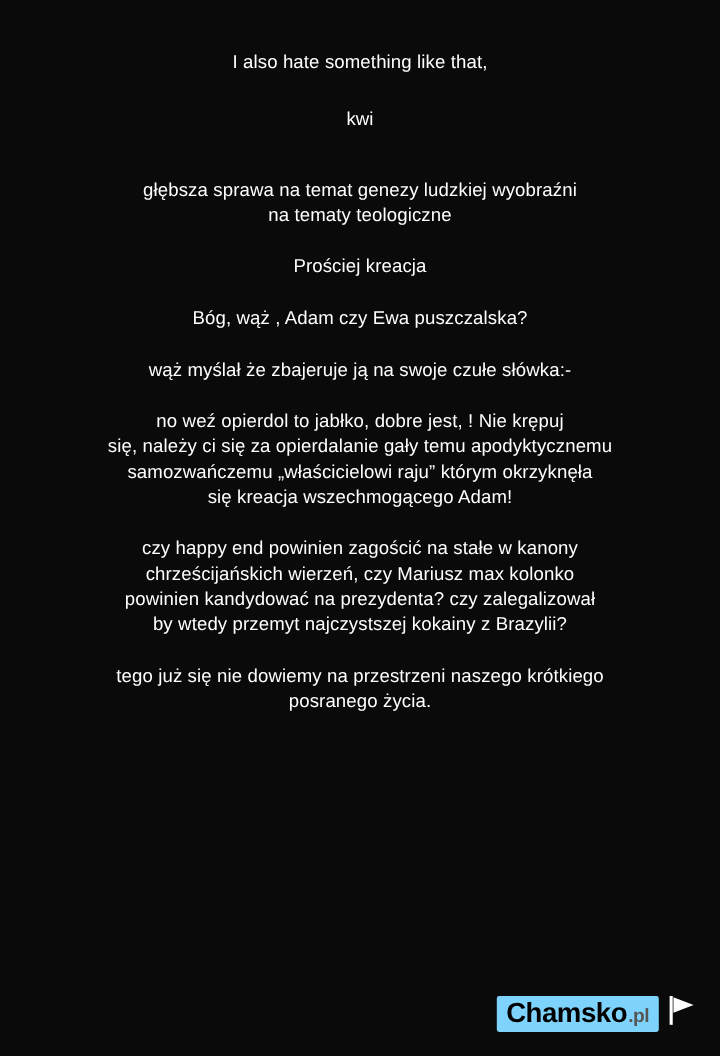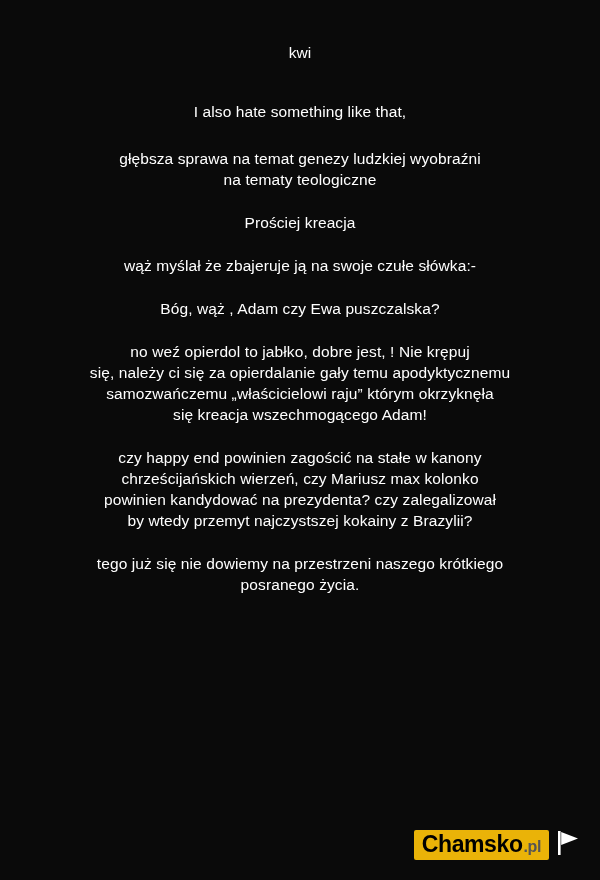--- a/index.html
+++ b/index.html
@@ -42,21 +42,21 @@
   .footer {
     position: absolute;
     right: 18px;
     bottom: 20px;
     display: flex;
     align-items: center;
   }
   .logo {
     display: inline-flex;
     align-items: baseline;
-    background: #eab308;
+    background: #7dd3fc;
     color: #000000;
     padding: 3px 8px 4px 8px;
     border-radius: 2px;
     font-weight: bold;
     font-size: 23px;
     letter-spacing: -0.4px;
     line-height: 1;
   }
   .logo .suffix {
     font-size: 16px;
@@ -68,27 +68,27 @@
     margin-left: 7px;
     display: inline-block;
   }
 </style>
 </head>
 <body>
 
 <div class="page">
 
   <div class="content">
+    <p class="para gap-lg">I also hate something like that,</p>
     <p class="para title">kwi</p>
-    <p class="para gap-lg">I also hate something like that,</p>
     <p class="para">głębsza sprawa na temat genezy ludzkiej wyobraźni
 na tematy teologiczne</p>
     <p class="para">Prościej  kreacja</p>
+    <p class="para">Bóg, wąż , Adam czy Ewa puszczalska?</p>
     <p class="para">wąż myślał że zbajeruje ją na swoje czułe słówka:-</p>
-    <p class="para">Bóg, wąż , Adam czy Ewa puszczalska?</p>
     <p class="para">no weź opierdol to jabłko, dobre jest, ! Nie krępuj
 się, należy ci się za opierdalanie gały temu apodyktycznemu
 samozwańczemu „właścicielowi raju” którym okrzyknęła
 się kreacja wszechmogącego Adam!</p>
     <p class="para">czy happy end powinien zagościć na stałe w kanony
 chrześcijańskich wierzeń, czy Mariusz max kolonko
 powinien kandydować na prezydenta? czy zalegalizował
 by wtedy przemyt najczystszej kokainy z Brazylii?</p>
     <p class="para">tego już się nie dowiemy na przestrzeni naszego krótkiego
 posranego życia.</p>

